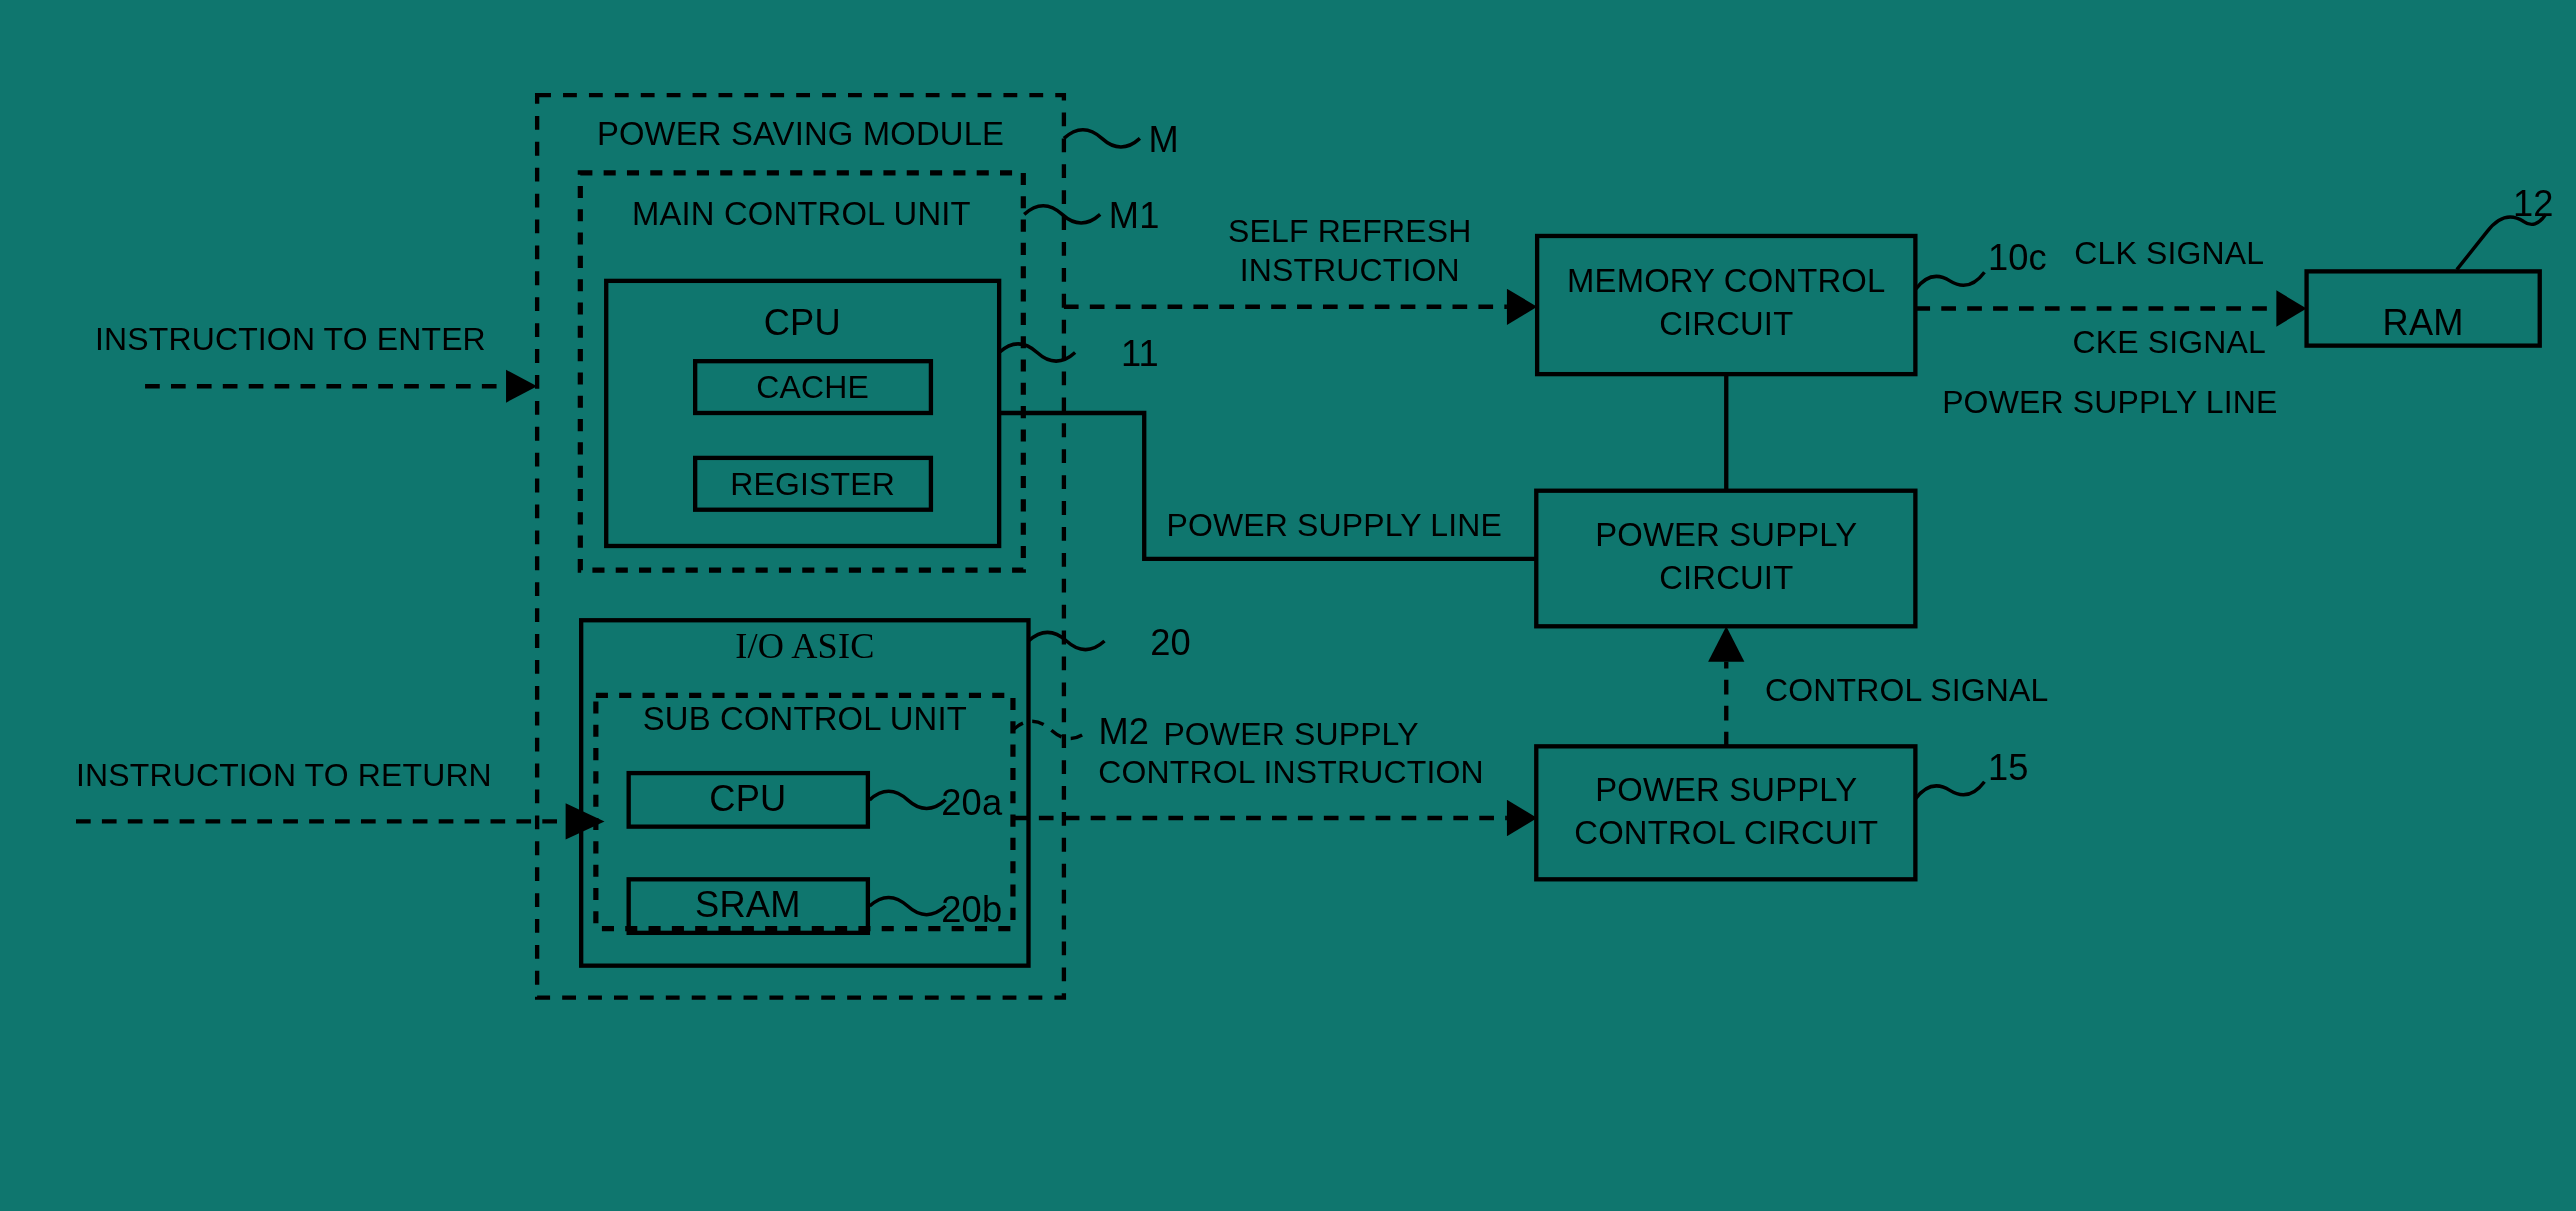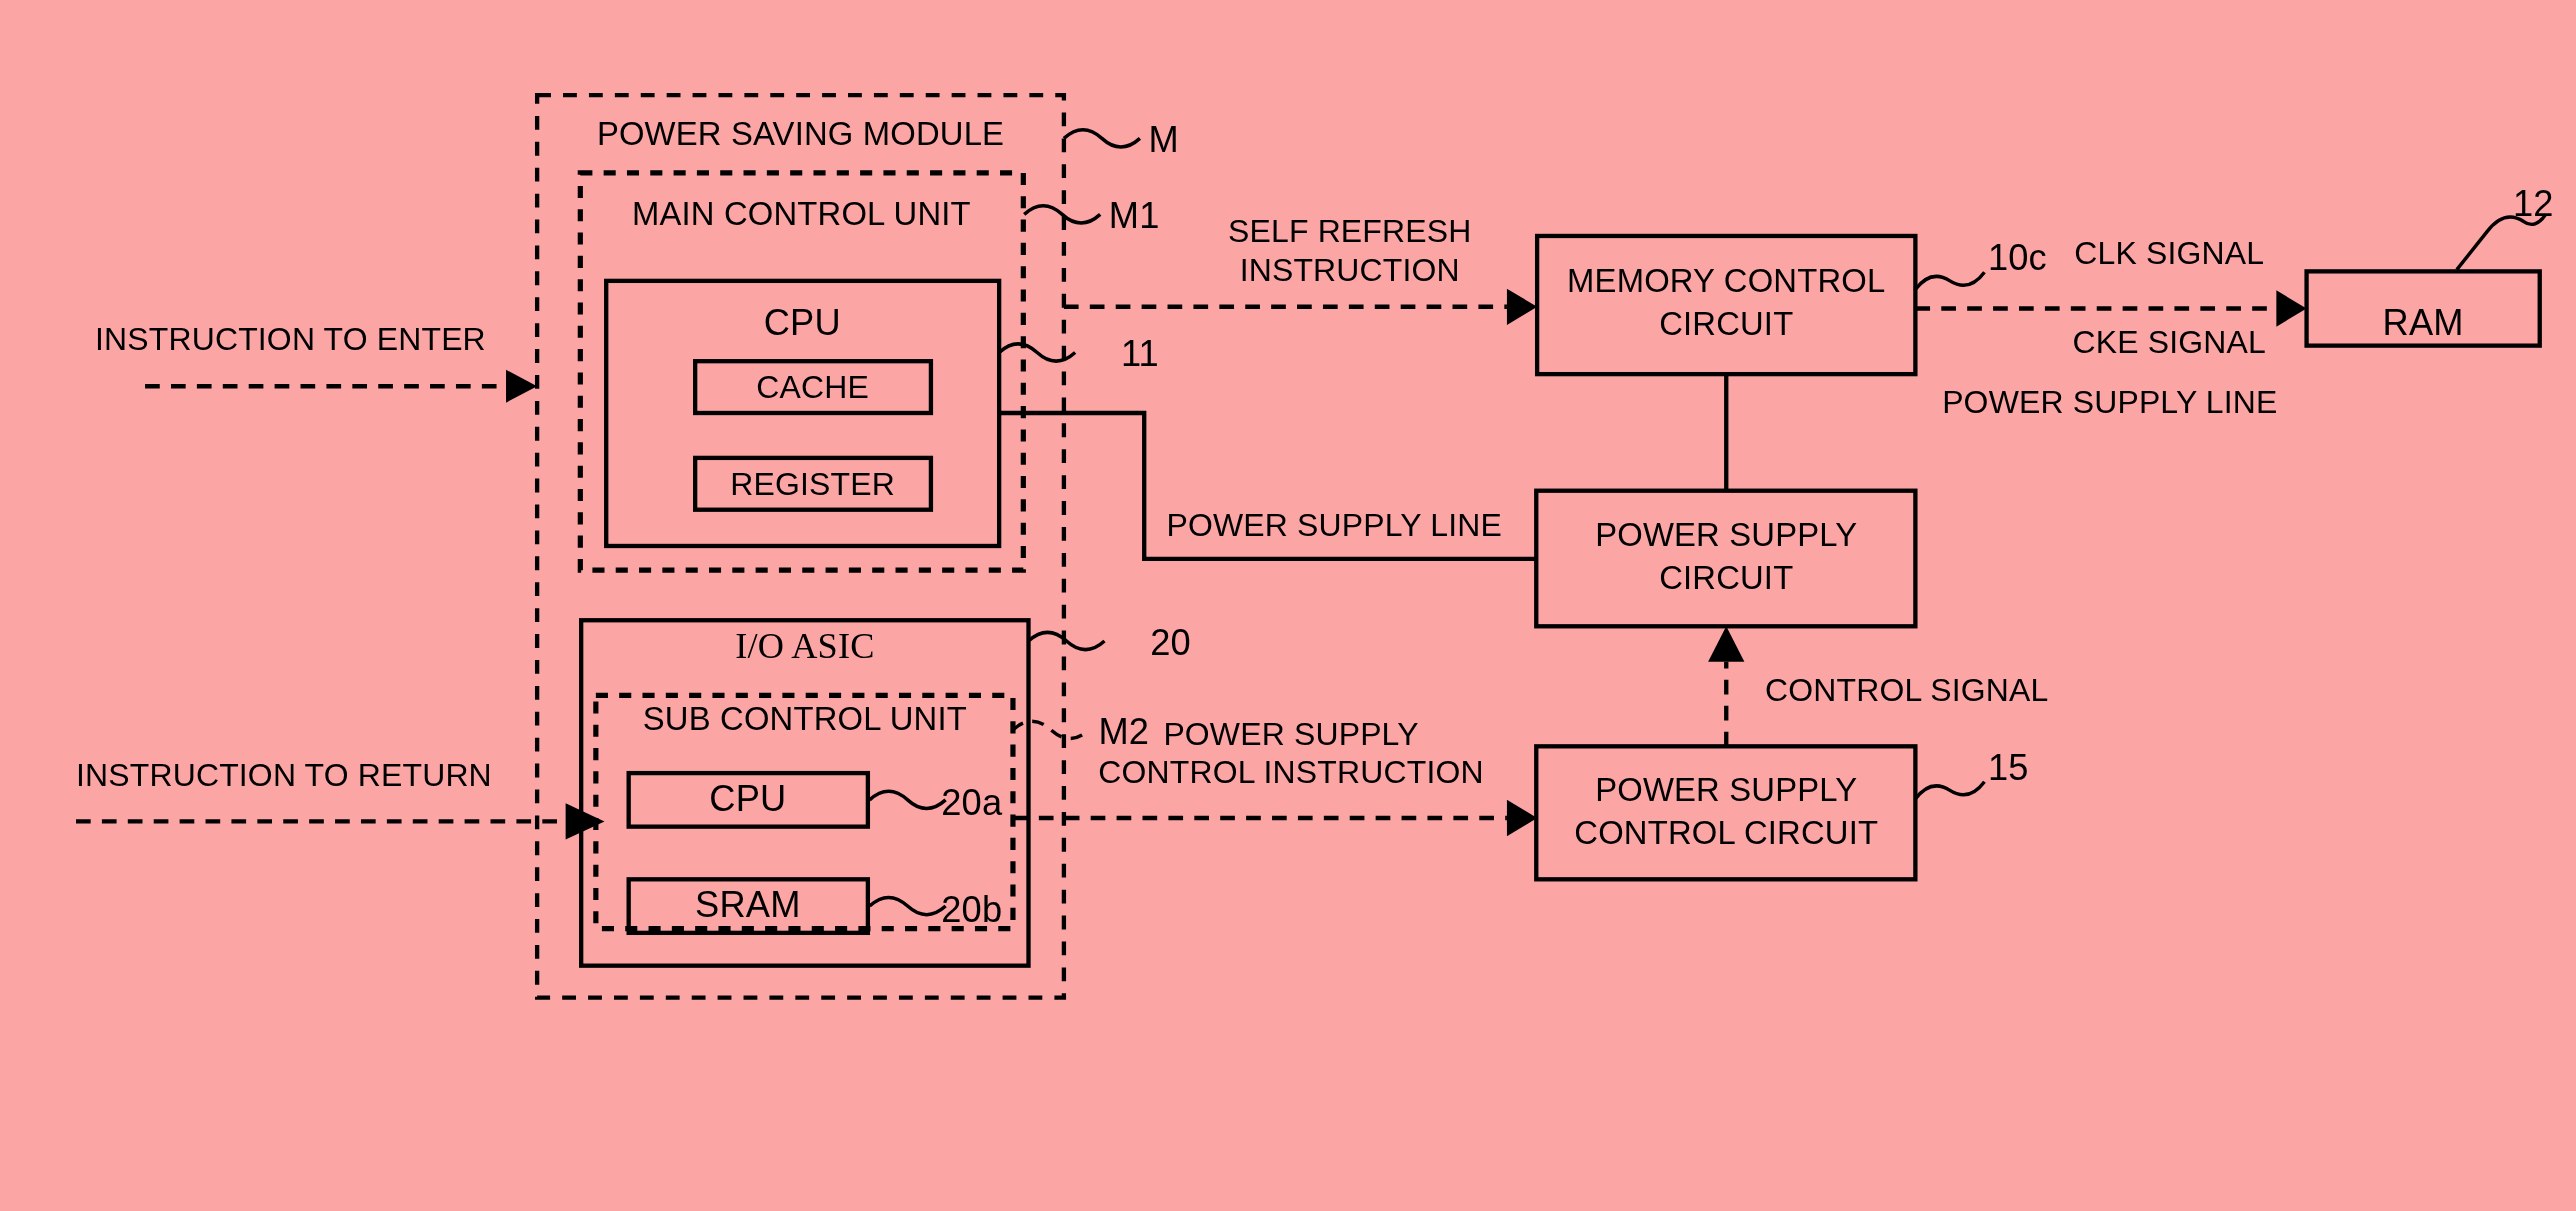--- a/index.html
+++ b/index.html
@@ -10,21 +10,21 @@
   body {
     width: 2576px;
     height: 1212px;
     font-family: "Liberation Sans", sans-serif;
     overflow: hidden;
   }
   #diagram-root {
     position: relative;
     width: 2576px;
     height: 1212px;
-    background: #fca5a5;
+    background: #0f766e;
   }
   svg#patent-figure {
     display: block;
     width: 2576px;
     height: 1212px;
   }
   .box-solid {
     fill: none;
     stroke: #000000;
     stroke-width: 5;

